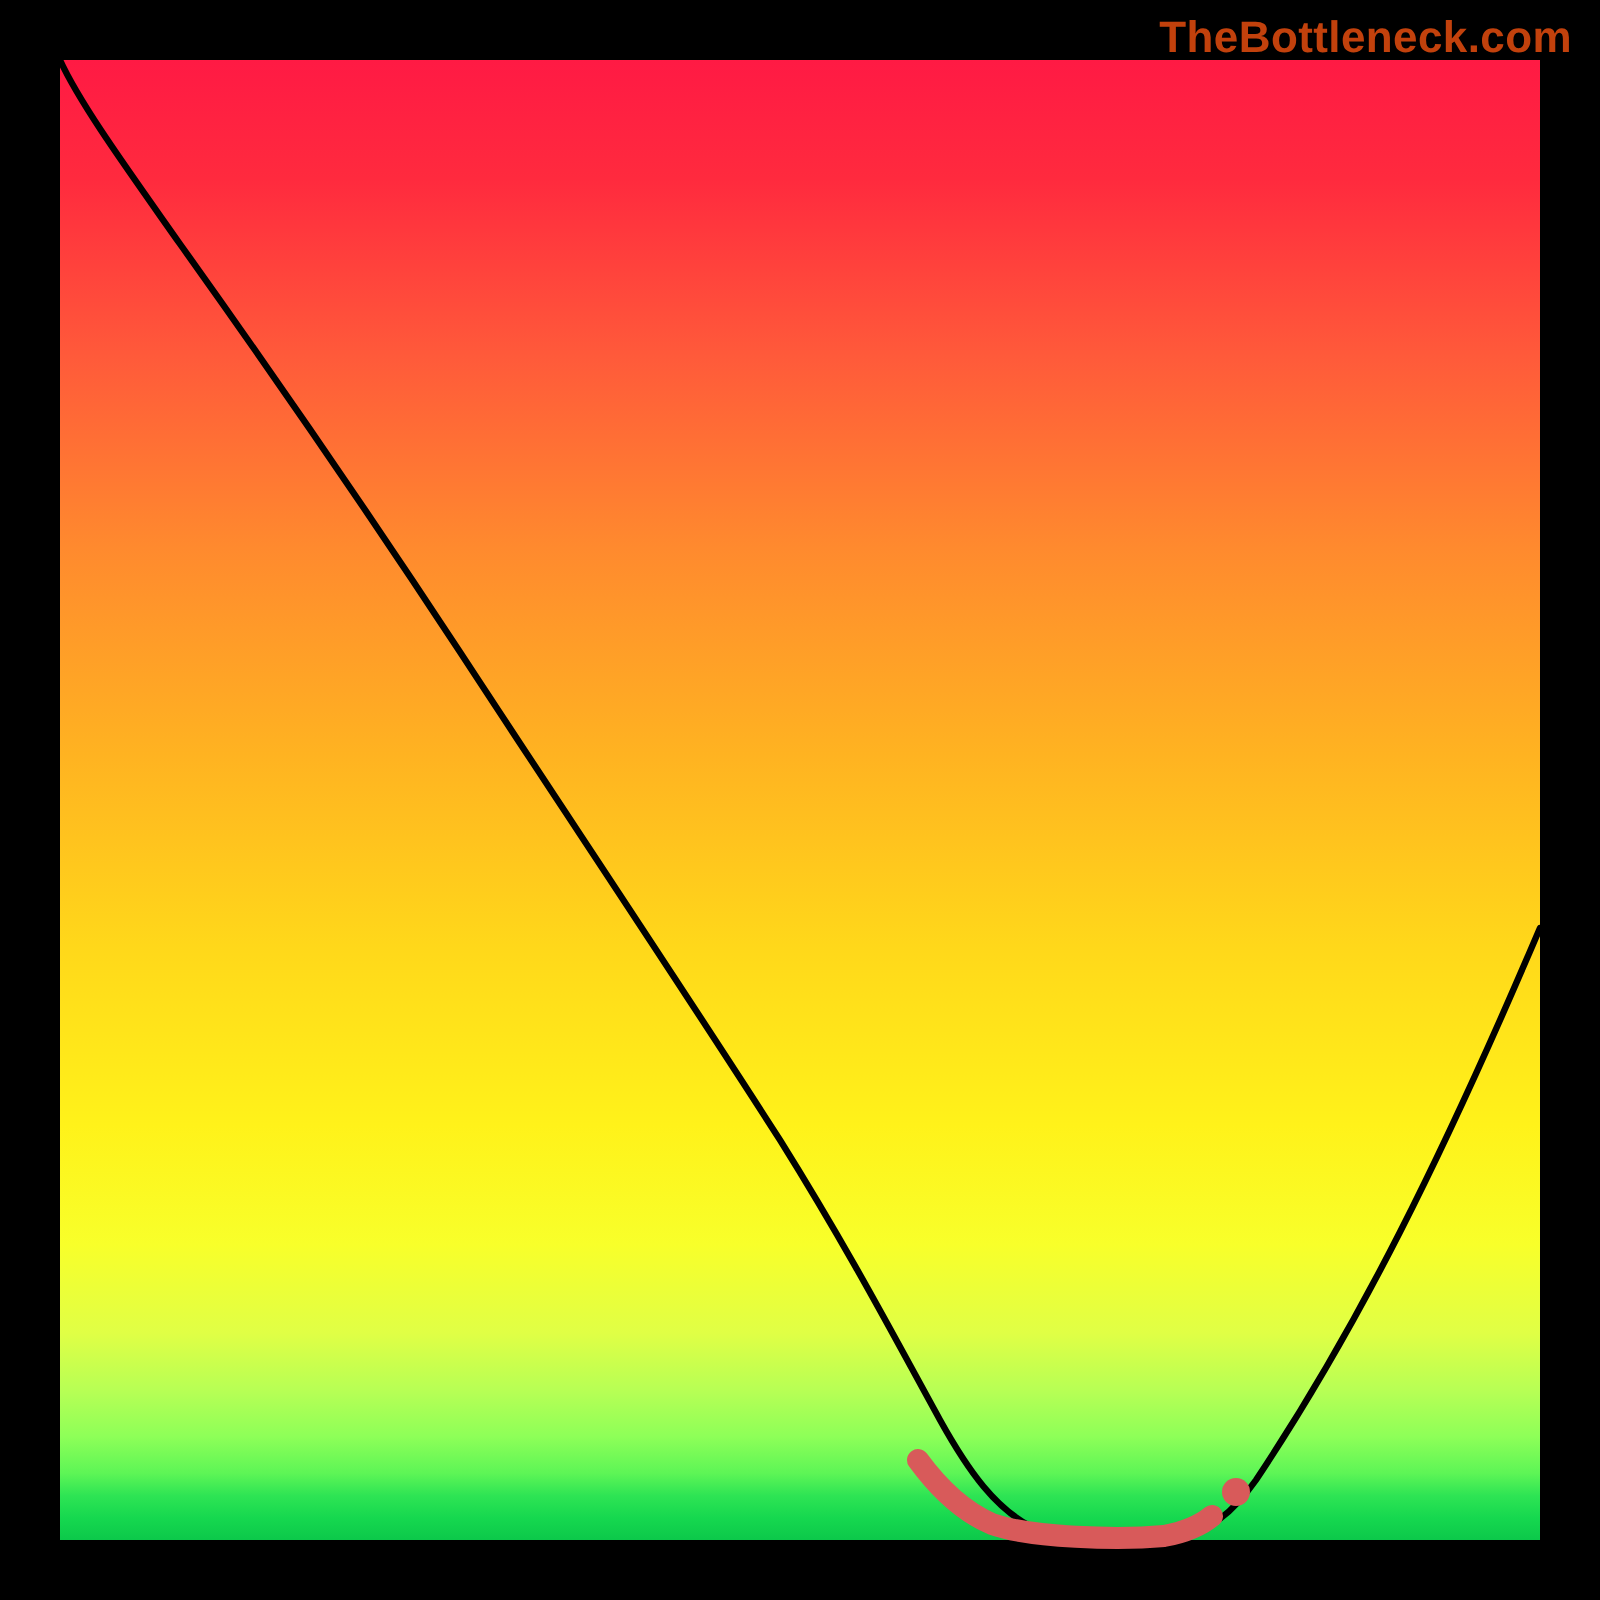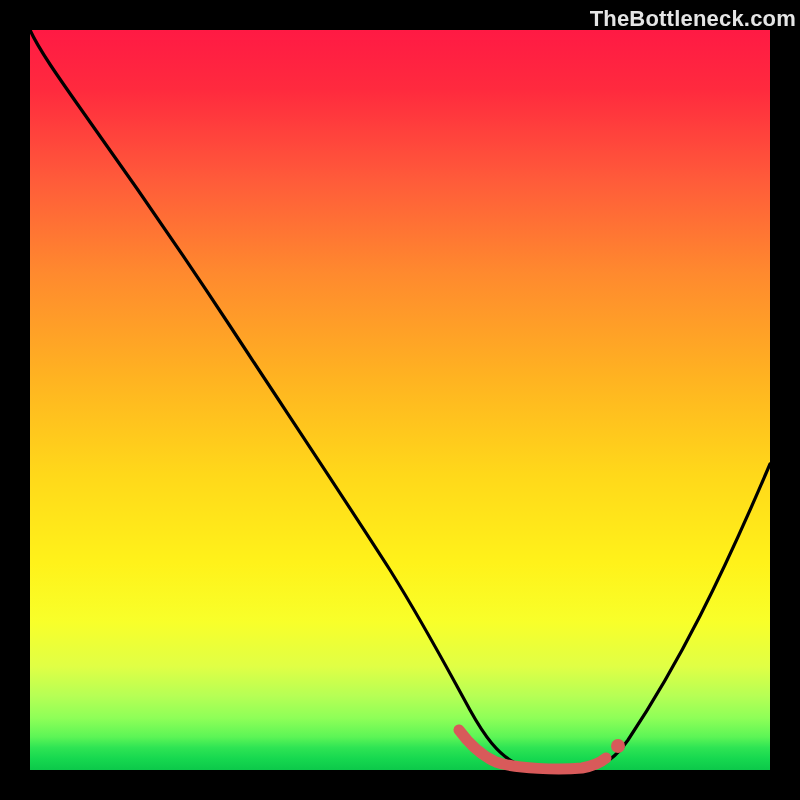--- a/index.html
+++ b/index.html
@@ -35,25 +35,25 @@
       #b6ff55 90%,
       #8eff58 93%,
       #5df556 95.5%,
       #2ee454 97%,
       #16d84f 98.5%,
       #0cc84a 100%);
   }
   .watermark {
     position: absolute;
     top: 6px;
-    right: 4px;
+    right: 14px;
     font-family: Arial, Helvetica, sans-serif;
     font-size: 22px;
     font-weight: bold;
-    color: #e5e5e5;
+    color: #c2410c;
     letter-spacing: 0.2px;
     user-select: none;
   }
   svg.curve {
     position: absolute;
     left: 0;
     top: 0;
     width: 740px;
     height: 740px;
     overflow: visible;

